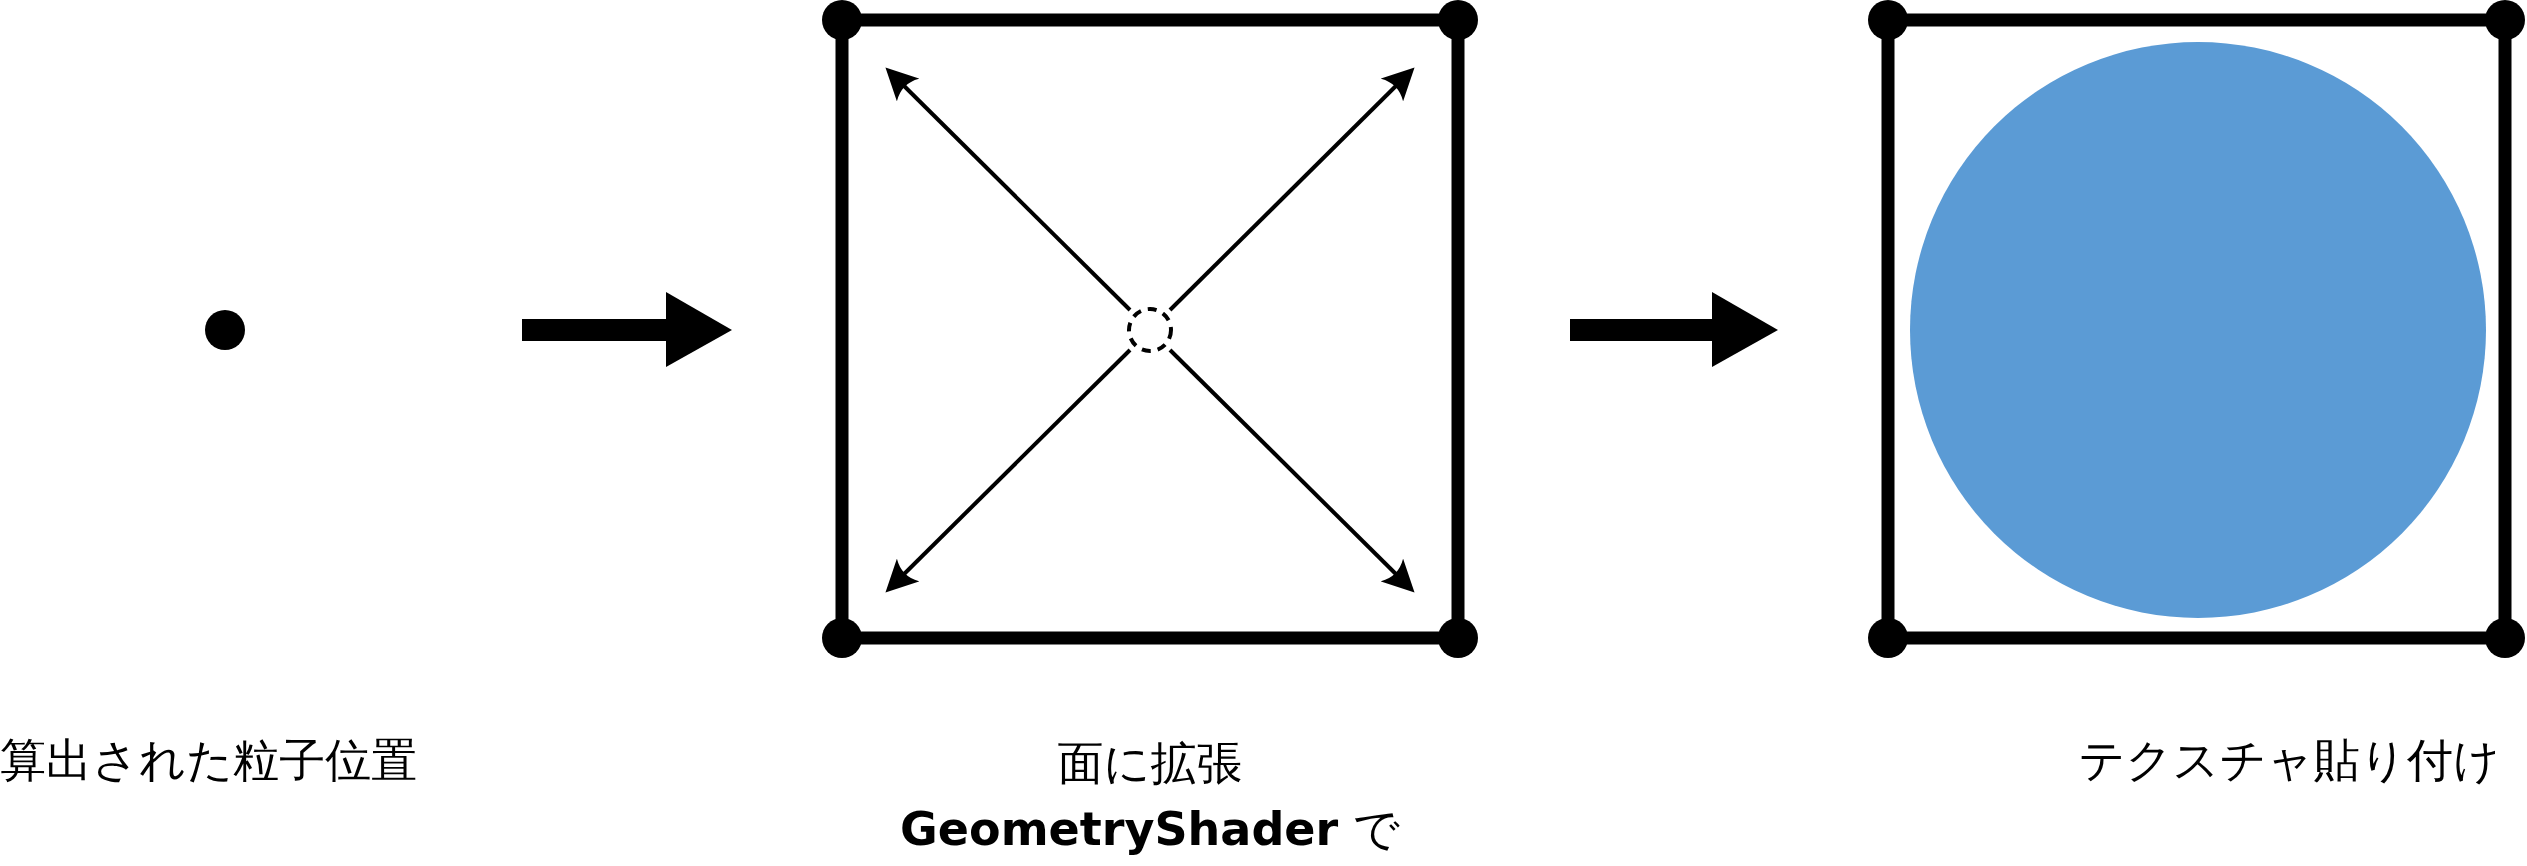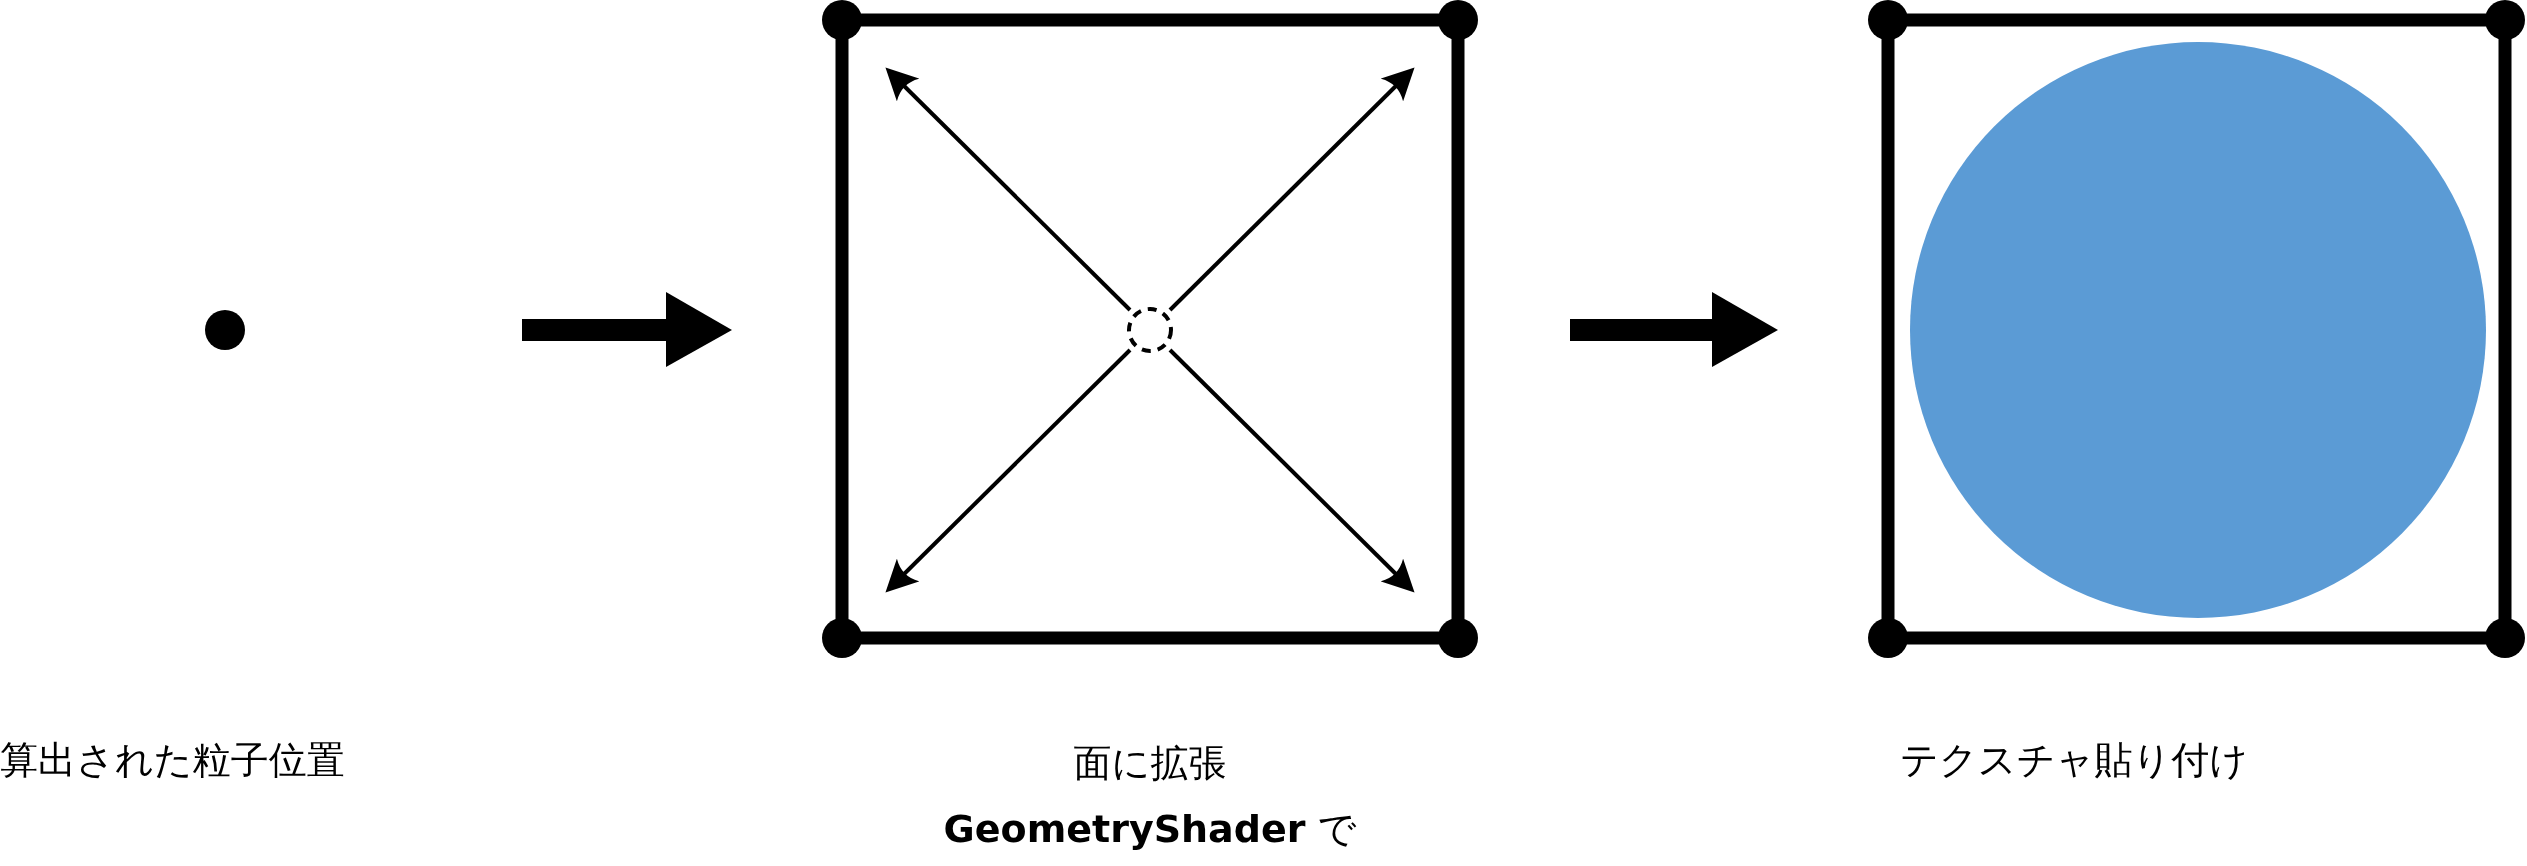--- a/index.html
+++ b/index.html
@@ -1,23 +1,23 @@
 <!DOCTYPE html>
 <html><head>
   <meta charset="utf-8">
   <style>
     html, body { margin: 0; padding: 0; background: #ffffff; }
     body { width: 2527px; height: 866px; position: relative; overflow: hidden;
            font-family: "DejaVu Sans", "Liberation Sans", sans-serif; color: #000; }
     svg.diagram { position: absolute; left: 0; top: 0; }
-    .caption { position: absolute; font-size: 38px; line-height: 66px; white-space: nowrap; color: #000; }
+    .caption { position: absolute; font-size: 46px; line-height: 66px; white-space: nowrap; color: #000; }
     .cap1 { left: 0; top: 727px; }
     .cap2 { left: 850px; width: 600px; top: 730px; text-align: center; }
     .cap2 .bold { font-weight: bold; }
-    .cap3 { left: 1900px; width: 600px; top: 727px; text-align: left; }
+    .cap3 { left: 1900px; width: 600px; top: 727px; text-align: right; }
   </style>
 </head>
 <body>
 
 <svg class="diagram" width="2527" height="866" viewBox="0 0 2527 866" xmlns="http://www.w3.org/2000/svg">
   <defs>
     <marker id="ah" viewBox="0 0 20 20" refX="16" refY="10" markerWidth="8" markerHeight="8" orient="auto-start-reverse" markerUnits="strokeWidth">
       <path d="M0,0 Q6,10 0,20 L20,10 Z" fill="#000"></path>
     </marker>
   </defs>

